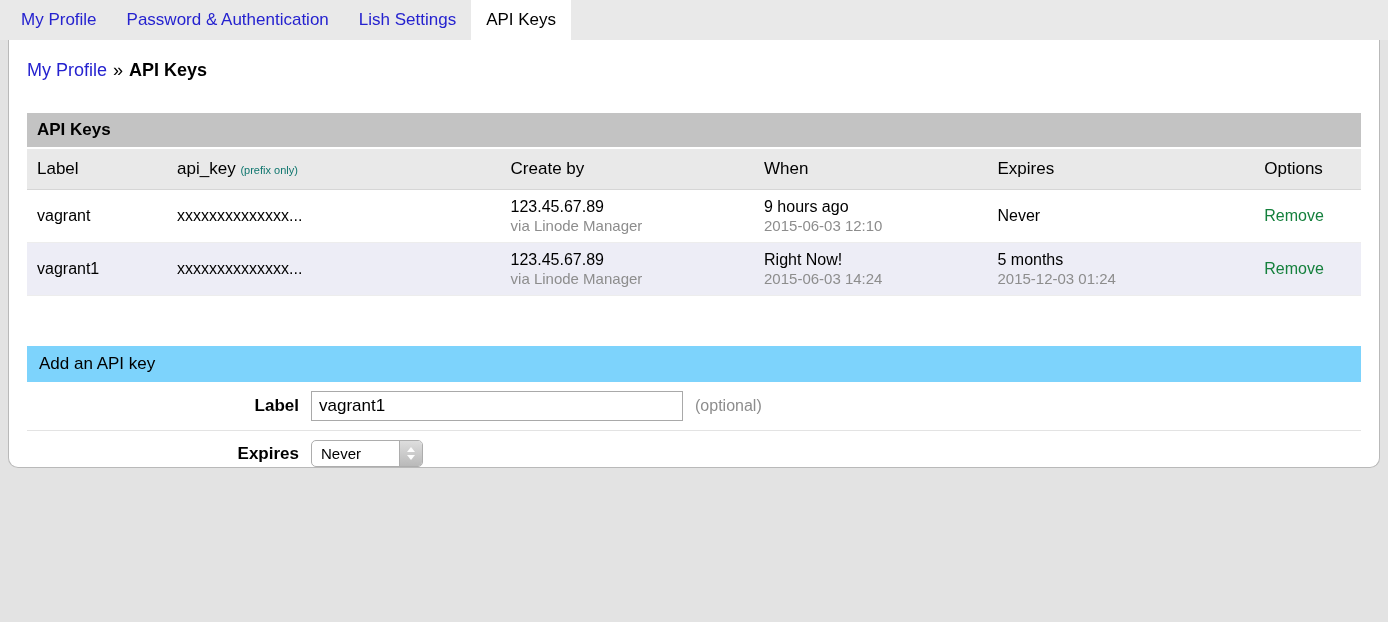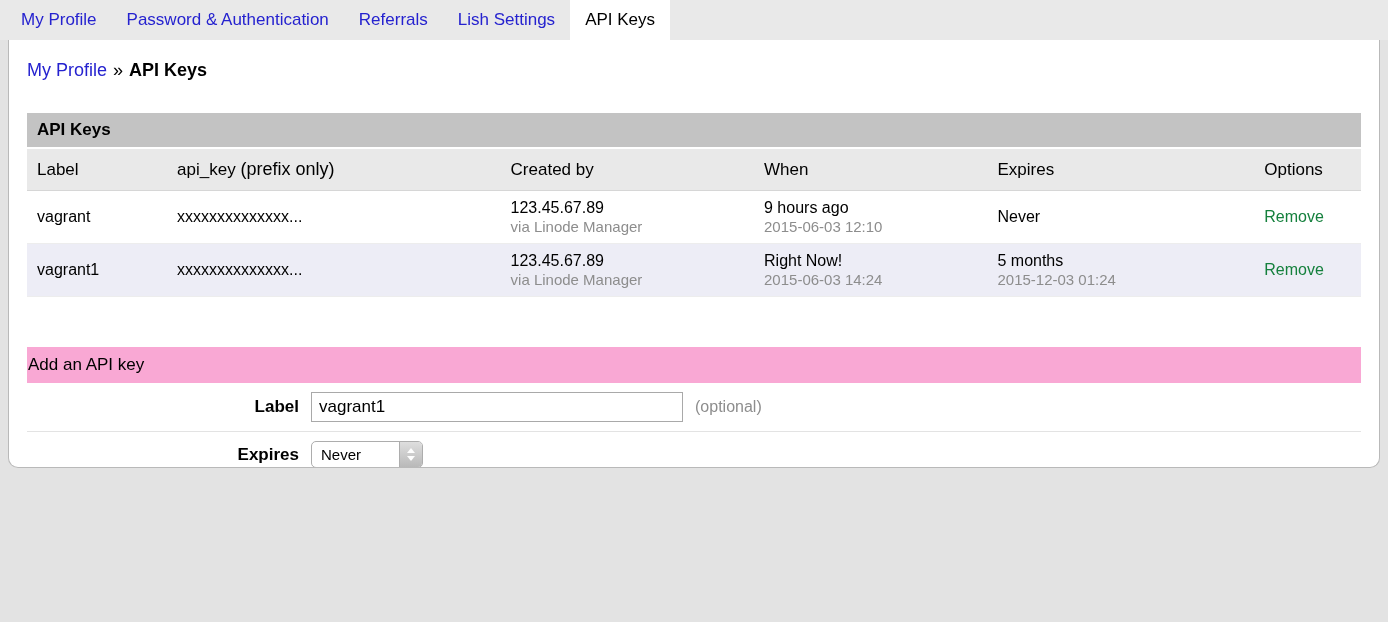--- a/index.html
+++ b/index.html
@@ -79,41 +79,41 @@
     border-bottom: 2px solid #fff;
   }
   .keys-table .head-row th {
     background: #e9e9e9;
     text-align: left;
     font-weight: normal;
     font-size: 17px;
     padding: 10px 10px;
     border-bottom: 1px solid #d6d6d6;
   }
-  .keys-table .head-row .note { color: #000000; font-size: 18px; }
+  .keys-table .head-row .note { color: #0f766e; font-size: 11px; }
   .keys-table td {
     padding: 8px 10px;
     font-size: 16px;
     vertical-align: middle;
     border-bottom: 1px solid #ededed;
   }
   .keys-table tr.alt td { background: #ededf6; }
   .keys-table .sub { color: #8d8d8d; font-size: 15px; margin-top: 1px; }
   .keys-table a.remove { color: #15803d; text-decoration: none; cursor: pointer; }
   .col-label   { width: 10.5%; }
   .col-apikey  { width: 25%; }
   .col-created { width: 19%; }
   .col-when    { width: 17.5%; }
   .col-expires { width: 20%; }
   .col-options { width: 8%; }
   
   .section-bar {
     margin: 50px 18px 0 18px;
-    background: #f9a8d4;
-    padding: 8px 1px;
+    background: #7dd3fc;
+    padding: 8px 12px;
     font-size: 17px;
   }
   .form-row {
     margin: 0 18px;
     display: flex;
     align-items: center;
     padding: 9px 0;
     border-bottom: 1px solid #e3e3e3;
   }
   .form-label {
@@ -164,21 +164,20 @@
     cursor: pointer;
     color: #000;
   }
 </style>
 </head>
 <body>
 
 <div class="tabbar">
   <div class="tab">My Profile</div>
   <div class="tab">Password &amp; Authentication</div>
-  <div class="tab">Referrals</div>
   <div class="tab">Lish Settings</div>
   <div class="tab active">API Keys</div>
 </div>
 
 <div class="card">
 
   <div class="breadcrumb">
     <a>My Profile</a><span class="sep">»</span><b>API Keys</b>
   </div>
 
@@ -192,21 +191,21 @@
         <col class="col-expires">
         <col class="col-options">
     </colgroup>
     <thead>
       <tr class="title-row">
         <th colspan="6">API Keys</th>
       </tr>
       <tr class="head-row">
         <th>Label</th>
         <th><span>api_key</span> <span class="note">(prefix only)</span></th>
-        <th>Created by</th>
+        <th>Create by</th>
         <th>When</th>
         <th>Expires</th>
         <th>Options</th>
       </tr>
     </thead>
     <tbody>
       <tr>
         <td>vagrant</td>
         <td>xxxxxxxxxxxxxx...</td>
         <td>

